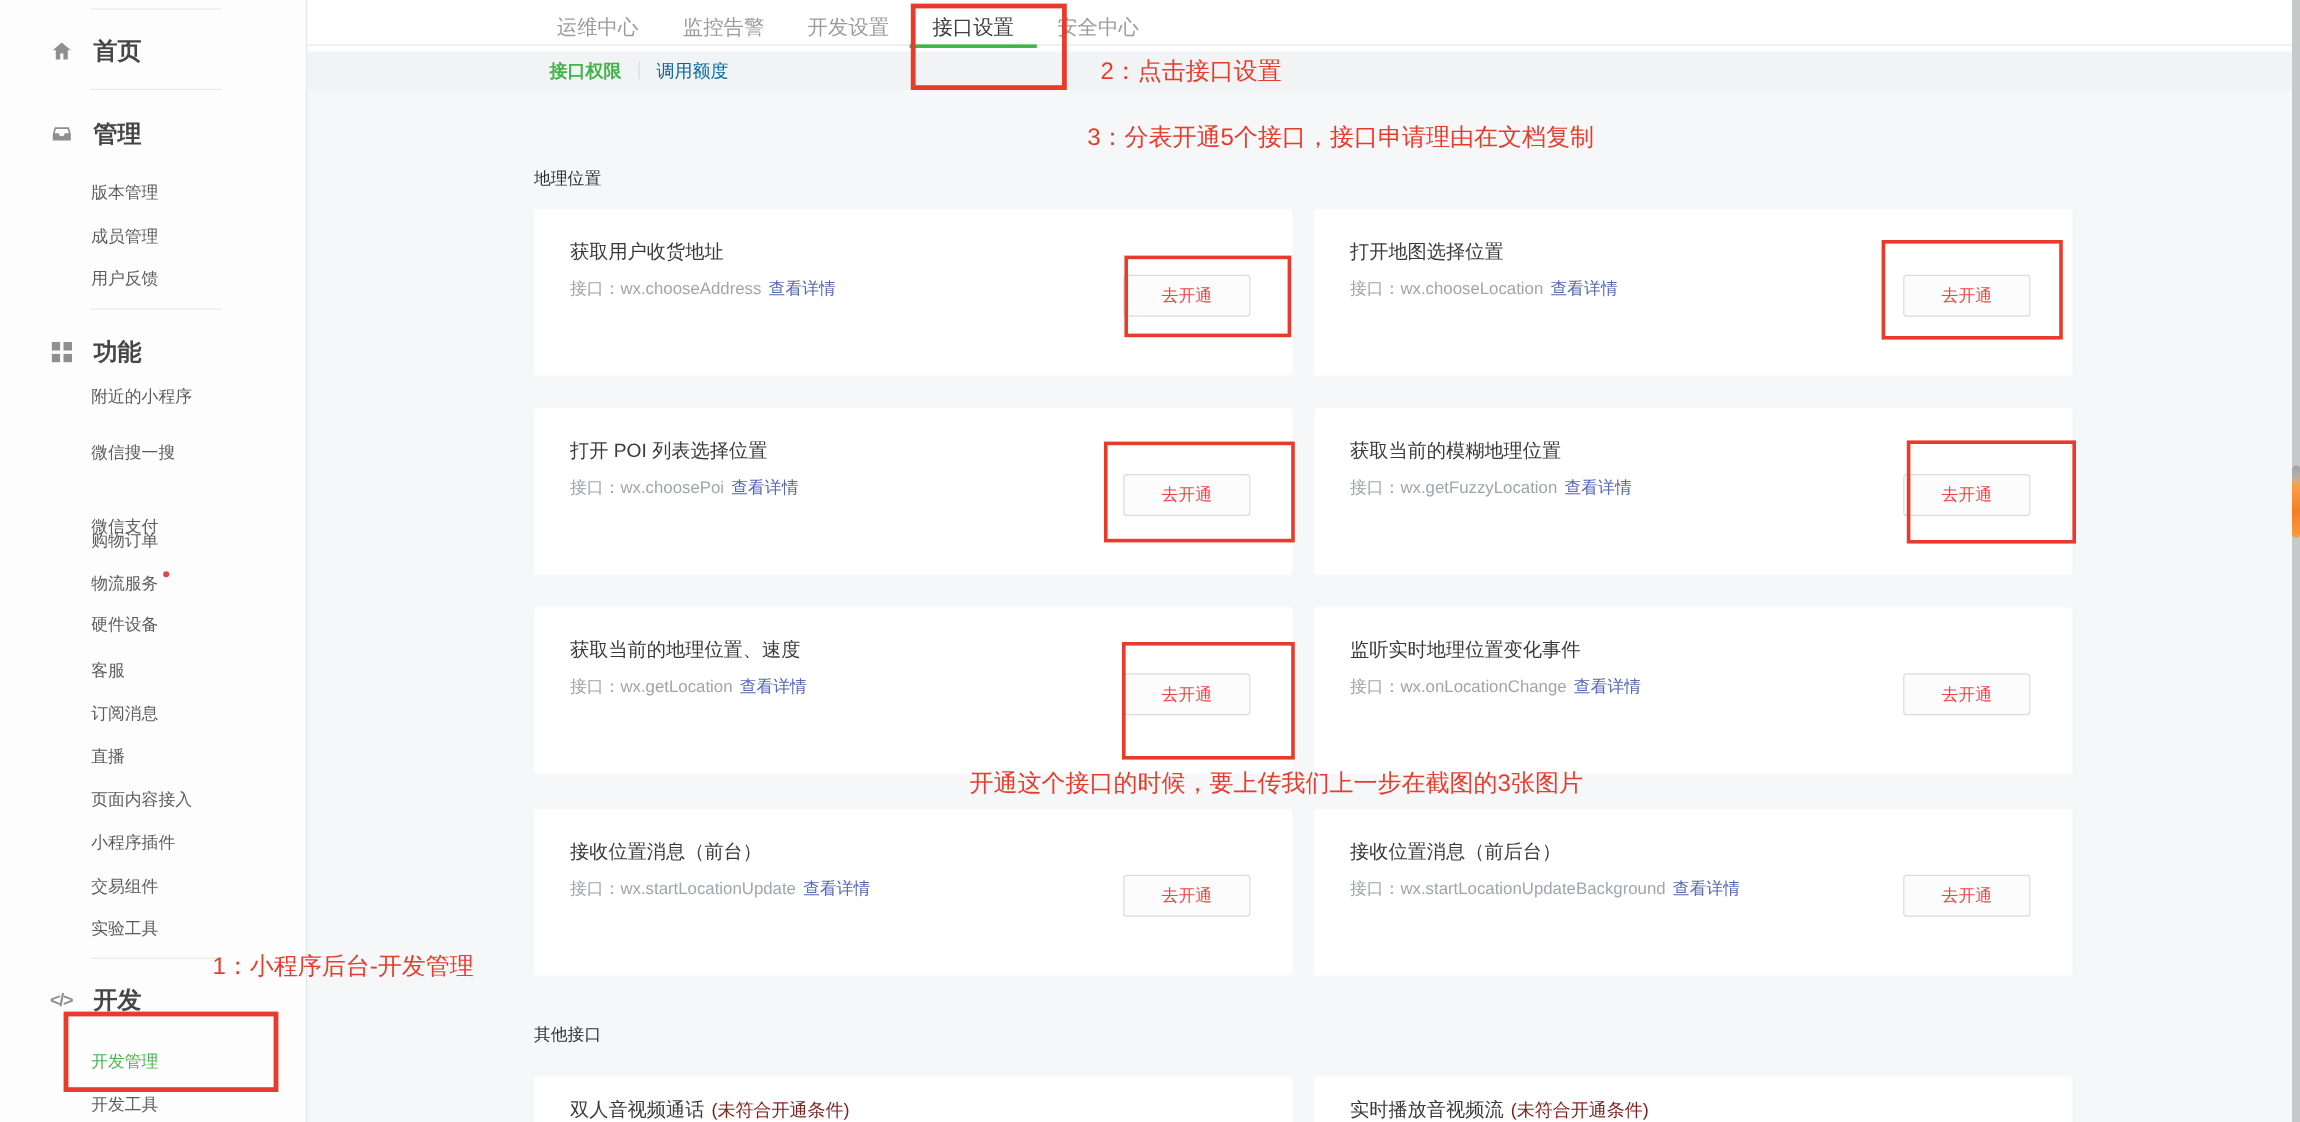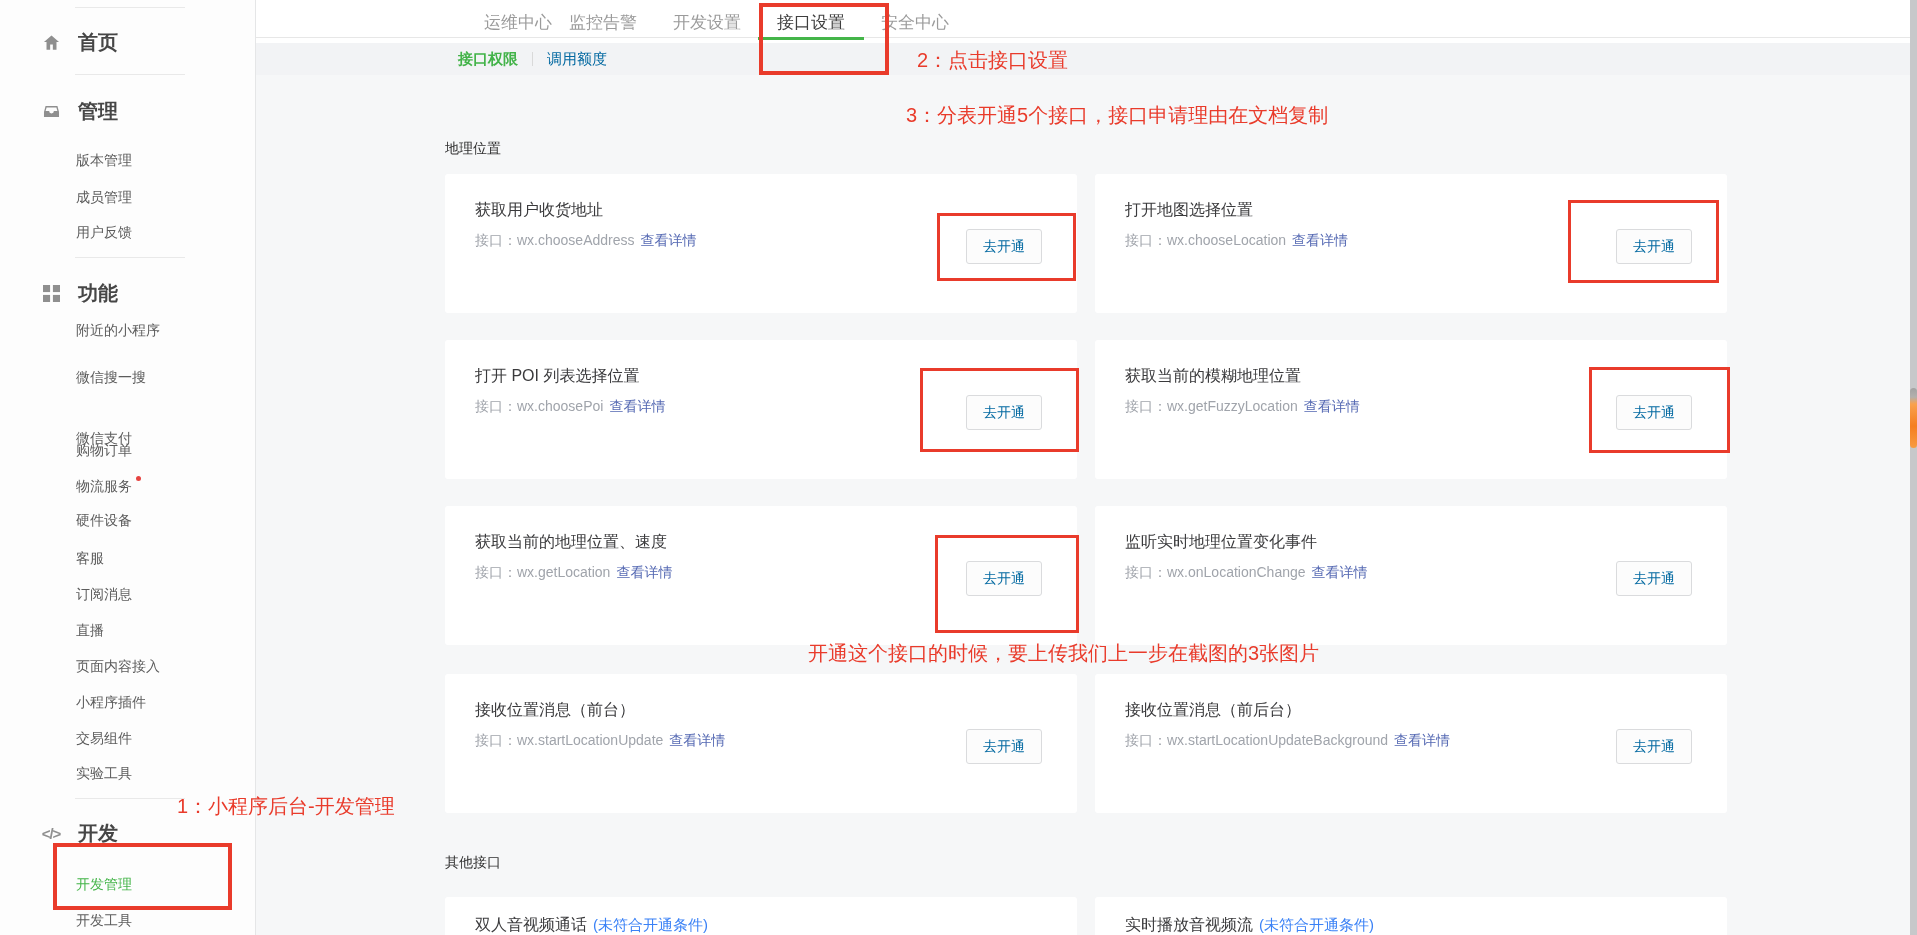--- a/index.html
+++ b/index.html
@@ -25,24 +25,24 @@
   
   .subtabs{position:absolute;left:256px;top:43px;width:1655px;height:32px;background:#f2f3f5;display:flex;align-items:center;padding-left:202px;box-sizing:border-box;font-size:15px;z-index:2;}
   .subtab{cursor:pointer;color:#0369a1;}
   .subtab.active{color:#43b349;font-weight:bold;}
   .subtab-sep{width:1px;height:14px;background:#d9d9d9;margin:0 14px;}
   
   .section-title{position:absolute;font-size:14px;color:#2f2f2f;z-index:3;}
   .card{position:absolute;width:632px;height:139px;background:#ffffff;border-radius:3px;z-index:3;}
   .card.stub{height:120px;}
   .card-title{position:absolute;left:30px;top:26px;font-size:16px;color:#3a3a3c;white-space:nowrap;}
-  .stub-suffix{color:#3b82f6;font-size:15px;margin-left:6px;}
+  .stub-suffix{color:#7f1d1d;font-size:15px;margin-left:6px;}
   .card-desc{position:absolute;left:30px;top:58px;font-size:14px;color:#a0a4ab;white-space:nowrap;}
   .detail-link{color:#5569b3;margin-left:6px;cursor:pointer;text-decoration:none;}
-  .activate-btn{position:absolute;right:35px;top:55px;width:76px;height:35px;background:#fcfcfc;border:1px solid #dadbdd;border-radius:3px;font-size:14px;color:#0369a1;display:flex;align-items:center;justify-content:center;cursor:pointer;box-sizing:border-box;font-family:inherit;}
+  .activate-btn{position:absolute;right:35px;top:55px;width:106px;height:35px;background:#fcfcfc;border:1px solid #dadbdd;border-radius:3px;font-size:14px;color:#ef4444;display:flex;align-items:center;justify-content:center;cursor:pointer;box-sizing:border-box;font-family:inherit;}
   
   .redbox{position:absolute;border:3px solid #e93b2b;z-index:40;background:transparent;}
   .redbox.thick{border-width:4px;}
   .annotation{position:absolute;color:#e93b2b;font-size:20px;line-height:23px;white-space:nowrap;z-index:45;}
   
   .scroll-track{position:absolute;right:0;top:0;width:7px;height:935px;background:#c7c8ca;z-index:60;}
   .scroll-thumb{position:absolute;right:0;top:388px;width:7px;height:60px;border-radius:4px;cursor:pointer;
     background:linear-gradient(180deg,#a2a2a2 0px,#b3b0ad 9px,#f9a14d 16px,#f57e20 38px,#f89b43 60px);}
 </style>
 </head>
@@ -101,21 +101,21 @@
         <span style="font-size:15px;color:#8f8f8f;letter-spacing:-1px;">&lt;/&gt;</span>
       </span>
       <span>开发</span>
     </div>
     <div class="side-item active" style="top: 876px;"><span>开发管理</span></div>
     <div class="side-item" style="top: 912px;"><span>开发工具</span></div>
   </div>
 
 <div class="tabbar" id="tabbar">
   <div class="tabbar-border"></div>
-<div class="tab" style="left: 208px; margin-left: 20px;">运维中心</div>
+<div class="tab" style="left: 208px;">运维中心</div>
     <div class="tab" style="left: 313px;">监控告警</div>
     <div class="tab" style="left: 417px;">开发设置</div>
     <div class="tab active" style="left: 521px;">接口设置</div>
     <div class="tab" style="left: 625px;">安全中心</div>
   </div>
 
 <div class="subtabs" id="subtabs">
     <span class="subtab active">接口权限</span>
     <span class="subtab-sep"></span>
     <span class="subtab">调用额度</span>

